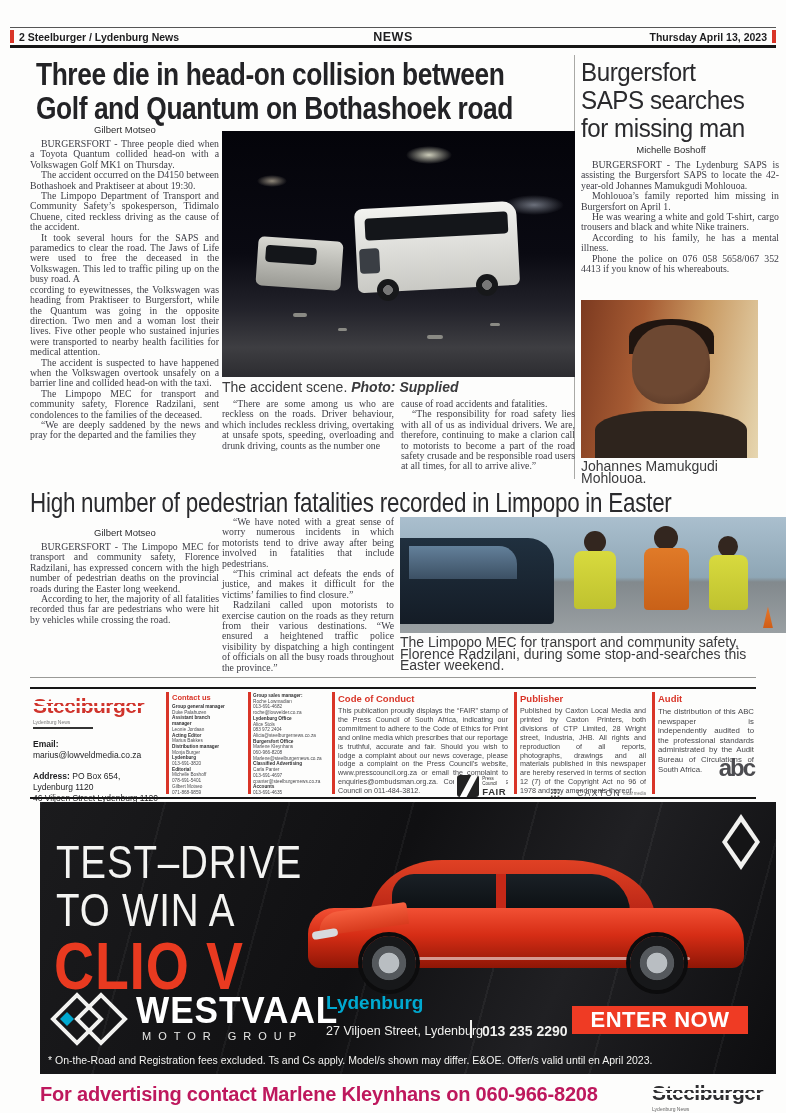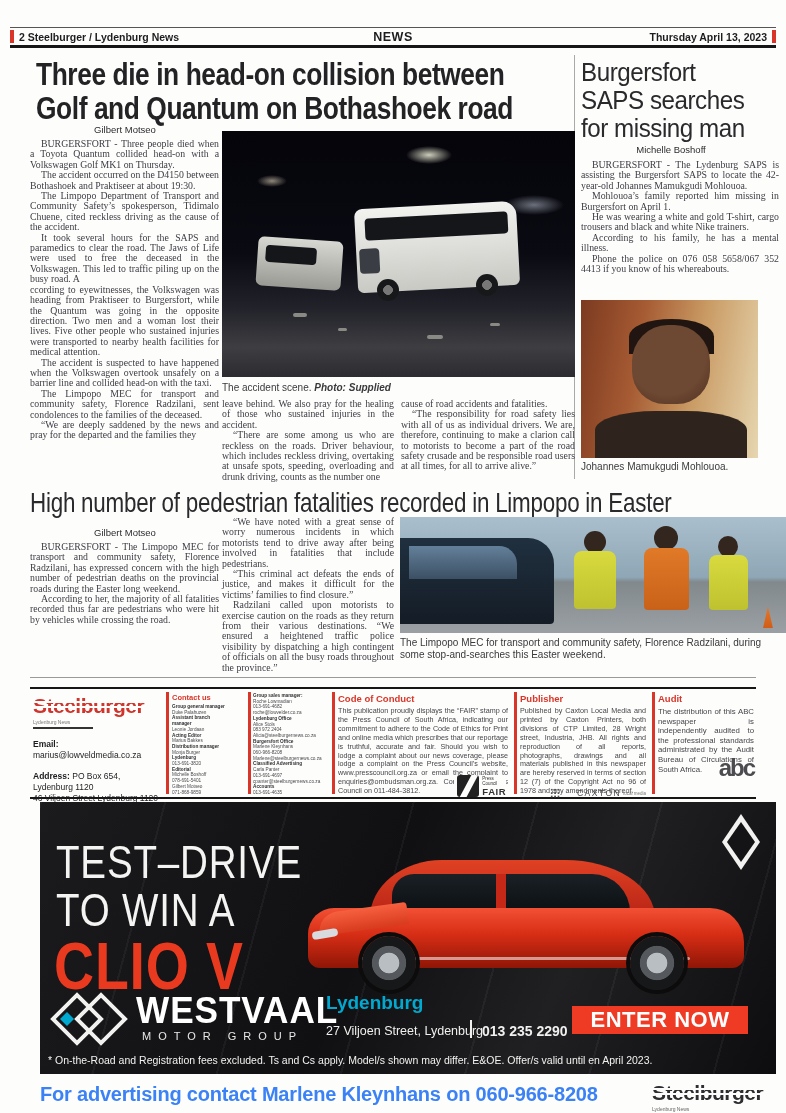--- a/index.html
+++ b/index.html
@@ -23,21 +23,21 @@
        transform-origin:left top;white-space:nowrap;letter-spacing:-.3px;}
 
   .byline{font-size:9.5px;color:#2c2c2e;text-align:center;}
 
   
   .serif{font-family:"Liberation Serif",serif;font-size:9.8px;line-height:10.4px;
          color:#3c3c44;text-align:justify;}
   .serif p{margin:0;text-indent:11px;}
   .serif p.ni{text-indent:0;}
 
-  .caption{font-size:10px;color:#3a3a3c;line-height:11.5px;}
+  .caption{font-size:14px;color:#3a3a3c;line-height:11.5px;}
   .caption .credit{font-weight:bold;font-style:italic;}
 
   .vrule{width:1px;background:#a9a9a6;}
 
   
   .photo{overflow:hidden;}
   .ph1{background:linear-gradient(#04040a 0%,#0a0a12 50%,#22222a 72%,#3e3e42 88%,#2c2c30 100%);}
   .glow{position:absolute;border-radius:50%;}
   .bus{position:absolute;background:linear-gradient(#f2f2ef,#c9c9c4);border-radius:8px 14px 6px 6px;}
   .buswin{position:absolute;background:#14161a;border-radius:4px;}
@@ -97,21 +97,21 @@
   .cta{background:#ef3b24;color:#fff;font-weight:bold;font-size:22px;letter-spacing:.5px;
        display:flex;align-items:center;justify-content:center;}
   .disc{color:#f2f2f0;font-size:10.5px;font-weight:500;}
 
   
   .carbody{position:absolute;background:linear-gradient(#f25034 0%,#d62d15 45%,#8f1606 100%);}
   .carwheel{position:absolute;border-radius:50%;
             background:radial-gradient(circle,#b9bec2 0 26%,#55595d 28% 44%,#17181a 46% 100%);
             box-shadow:0 0 0 4px #0c0c0d;}
 
-  .bottomline{font-size:20px;font-weight:bold;color:#3b82f6;letter-spacing:-.2px;}
+  .bottomline{font-size:20px;font-weight:bold;color:#be185d;letter-spacing:-.2px;}
   .blogo{position:relative;font-size:21px;font-weight:800;color:#2e2e31;letter-spacing:-.5px;}
 </style>
 </head>
 <body>
 
 <div class="page">
 
   <div class="abs hairline" style="left:10px;top:27px;width:766px"></div>
   <div class="abs redtick" style="left:10px;top:30px"></div>
   <div class="abs redtick" style="left:772px;top:30px"></div>
@@ -155,21 +155,20 @@
     <div class="debris" style="left:20%;top:74%;width:14px;height:4px"></div>
     <div class="debris" style="left:33%;top:80%;width:9px;height:3px"></div>
     <div class="debris" style="left:58%;top:83%;width:16px;height:4px"></div>
     <div class="debris" style="left:76%;top:78%;width:10px;height:3px"></div>
   </div>
   <div class="abs caption" style="left:222px;top:382px;width:353px">
     <span>The accident scene. </span><span class="credit">Photo: Supplied</span>
   </div>
 
   <div class="abs serif" style="left:222px;top:399px;width:172px;height:90px">
-    <p class="ni">leave behind. We also pray for the healing of those who sustained injuries in the accident.</p>
     <p>“There are some among us who are reckless on the roads. Driver behaviour, which includes reckless driving, overtaking at unsafe spots, speeding, overloading and drunk driving, counts as the number one</p>
   </div>
   <div class="abs serif" style="left:401px;top:399px;width:174px;height:90px">
     <p class="ni">cause of road accidents and fatalities.</p>
     <p>“The responsibility for road safety lies with all of us as individual drivers. We are, therefore, continuing to make a clarion call to motorists to become a part of the road safety crusade and be responsible road users at all times, for all to arrive alive.”</p>
   </div>
 
   <div class="abs" style="left:581px;top:59px">
     <div class="hl2-line">Burgersfort</div>
     <div class="hl2-line" style="margin-top:2px">SAPS searches</div>

